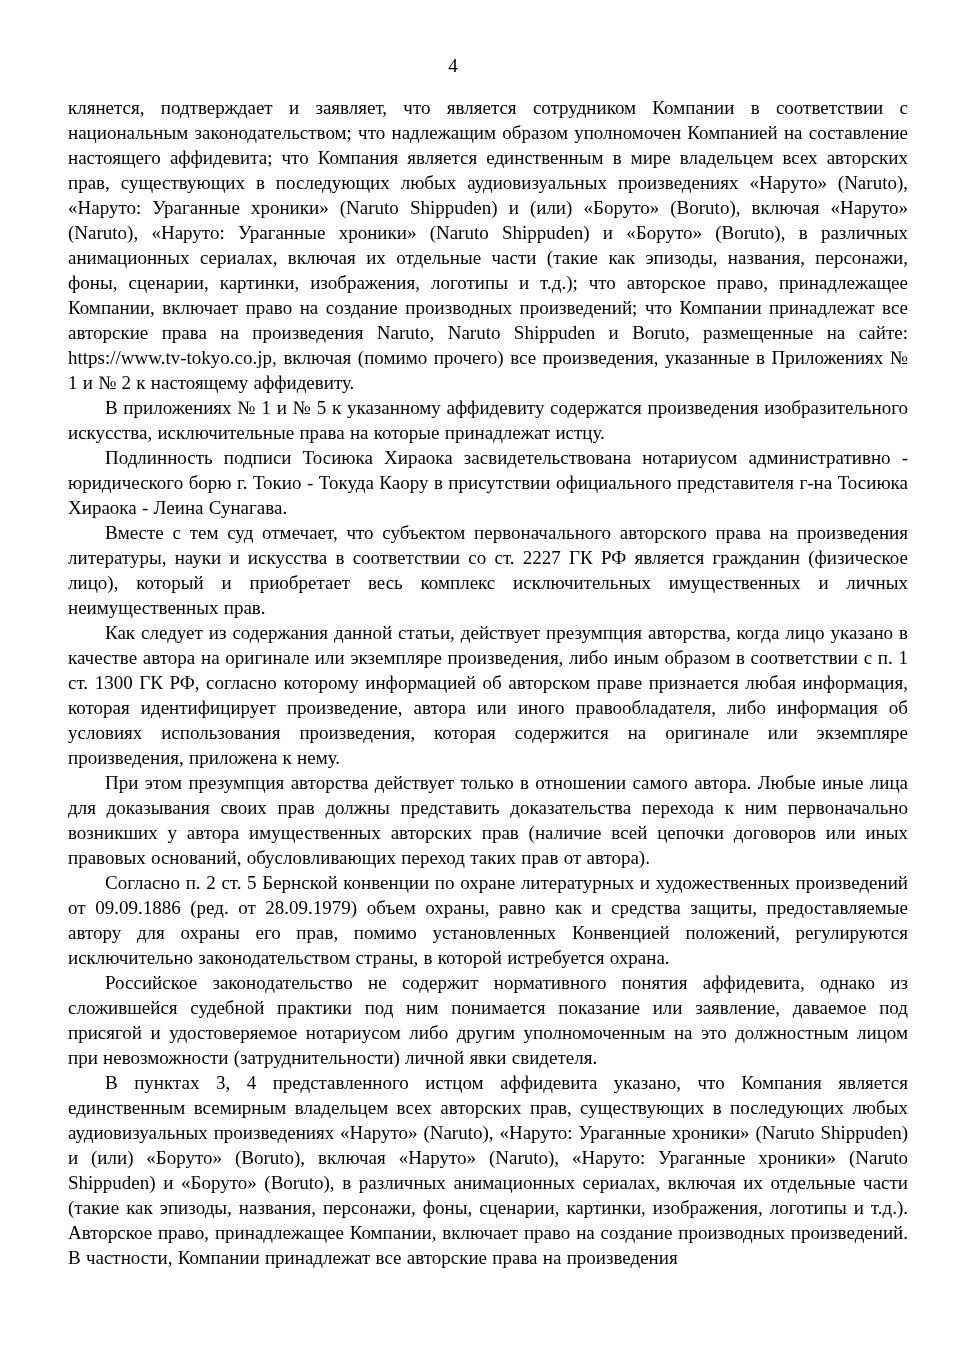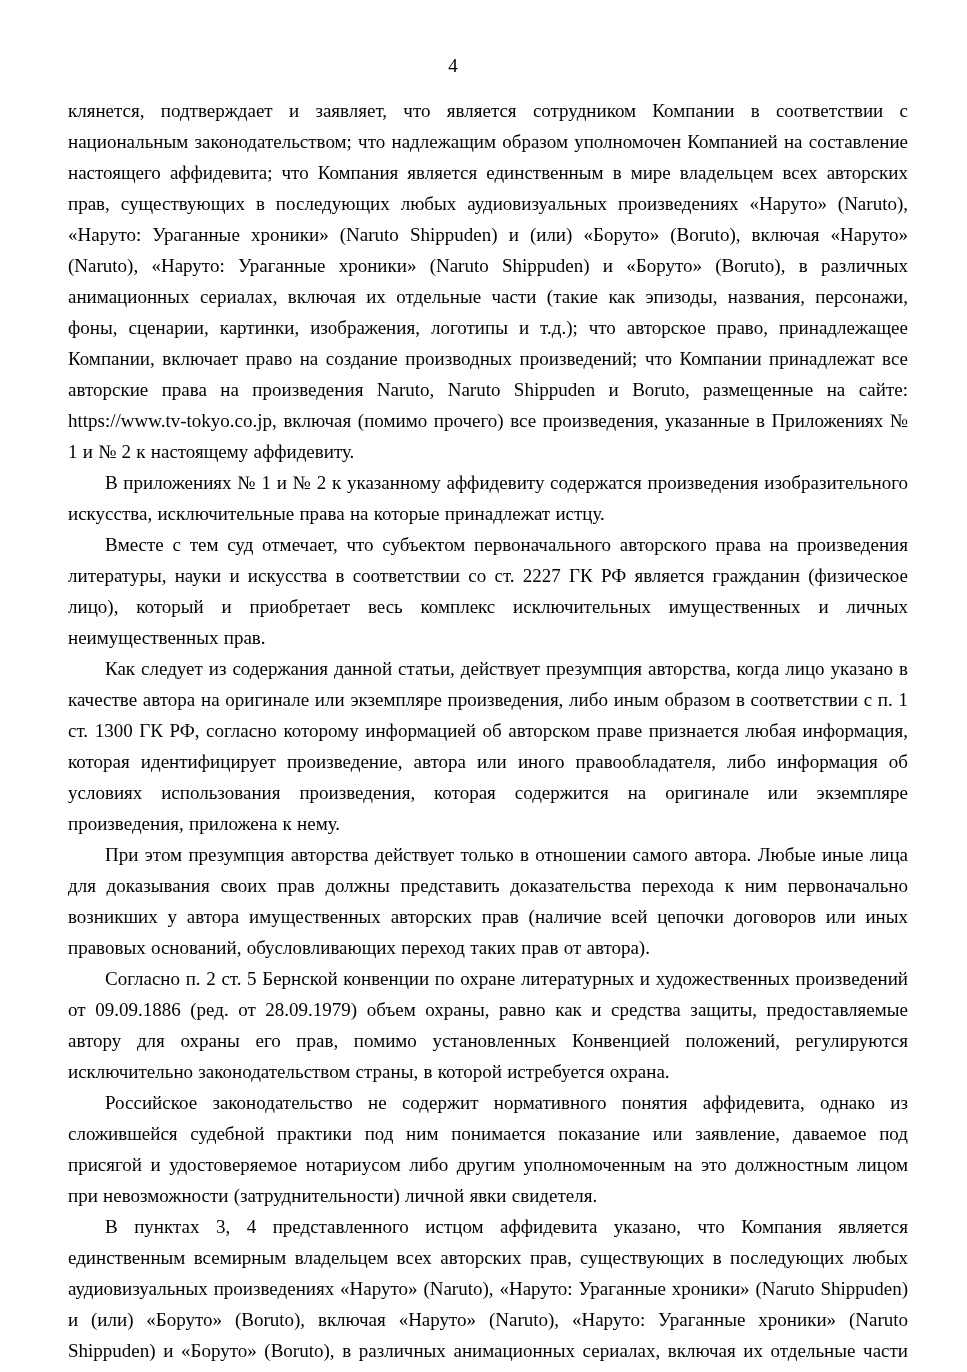--- a/index.html
+++ b/index.html
@@ -28,39 +28,40 @@
   .content {
     position: absolute;
     top: 95px;
     left: 68px;
     width: 840px;
   }
   .para {
     margin: 0;
     padding: 0;
     font-size: 19px;
-    line-height: 31px;
+    line-height: 25px;
     text-align: justify;
     text-indent: 37px;
     word-spacing: 0.5px;
   }
   .para.first {
     text-indent: 0;
   }
 </style>
 </head>
 <body>
 
 <div class="page">
 
   <div class="page-number">4</div>
 
   <div class="content">
     <p class="para first">клянется, подтверждает и заявляет, что является сотрудником Компании в соответствии с национальным законодательством; что надлежащим образом уполномочен Компанией на составление настоящего аффидевита; что Компания является единственным в мире владельцем всех авторских прав, существующих в последующих любых аудиовизуальных произведениях «Наруто» (Naruto), «Наруто: Ураганные хроники» (Naruto Shippuden) и (или) «Боруто» (Boruto), включая «Наруто» (Naruto), «Наруто: Ураганные хроники» (Naruto Shippuden) и «Боруто» (Boruto), в различных анимационных сериалах, включая их отдельные части (такие как эпизоды, названия, персонажи, фоны, сценарии, картинки, изображения, логотипы и т.д.); что авторское право, принадлежащее Компании, включает право на создание производных произведений; что Компании принадлежат все авторские права на произведения Naruto, Naruto Shippuden и Boruto, размещенные на сайте: https://www.tv-tokyo.co.jp, включая (помимо прочего) все произведения, указанные в Приложениях № 1 и № 2 к настоящему аффидевиту.</p>
-    <p class="para">В приложениях № 1 и № 2 к указанному аффидевиту содержатся произведения изобразительного искусства, исключительные права на которые принадлежат истцу.</p>
+    <p class="para">В приложениях № 1 и № 5 к указанному аффидевиту содержатся произведения изобразительного искусства, исключительные права на которые принадлежат истцу.</p>
+    <p class="para">Подлинность подписи Тосиюка Хираока засвидетельствована нотариусом административно - юридического борю г. Токио - Токуда Каору в присутствии официального представителя г-на Тосиюка Хираока - Леина Сунагава.</p>
     <p class="para">Вместе с тем суд отмечает, что субъектом первоначального авторского права на произведения литературы, науки и искусства в соответствии со ст. 2227 ГК РФ является гражданин (физическое лицо), который и приобретает весь комплекс исключительных имущественных и личных неимущественных прав.</p>
     <p class="para">Как следует из содержания данной статьи, действует презумпция авторства, когда лицо указано в качестве автора на оригинале или экземпляре произведения, либо иным образом в соответствии с п. 1 ст. 1300 ГК РФ, согласно которому информацией об авторском праве признается любая информация, которая идентифицирует произведение, автора или иного правообладателя, либо информация об условиях использования произведения, которая содержится на оригинале или экземпляре произведения, приложена к нему.</p>
     <p class="para">При этом презумпция авторства действует только в отношении самого автора. Любые иные лица для доказывания своих прав должны представить доказательства перехода к ним первоначально возникших у автора имущественных авторских прав (наличие всей цепочки договоров или иных правовых оснований, обусловливающих переход таких прав от автора).</p>
     <p class="para">Согласно п. 2 ст. 5 Бернской конвенции по охране литературных и художественных произведений от 09.09.1886 (ред. от 28.09.1979) объем охраны, равно как и средства защиты, предоставляемые автору для охраны его прав, помимо установленных Конвенцией положений, регулируются исключительно законодательством страны, в которой истребуется охрана.</p>
     <p class="para">Российское законодательство не содержит нормативного понятия аффидевита, однако из сложившейся судебной практики под ним понимается показание или заявление, даваемое под присягой и удостоверяемое нотариусом либо другим уполномоченным на это должностным лицом при невозможности (затруднительности) личной явки свидетеля.</p>
     <p class="para">В пунктах 3, 4 представленного истцом аффидевита указано, что Компания является единственным всемирным владельцем всех авторских прав, существующих в последующих любых аудиовизуальных произведениях «Наруто» (Naruto), «Наруто: Ураганные хроники» (Naruto Shippuden) и (или) «Боруто» (Boruto), включая «Наруто» (Naruto), «Наруто: Ураганные хроники» (Naruto Shippuden) и «Боруто» (Boruto), в различных анимационных сериалах, включая их отдельные части (такие как эпизоды, названия, персонажи, фоны, сценарии, картинки, изображения, логотипы и т.д.). Авторское право, принадлежащее Компании, включает право на создание производных произведений. В частности, Компании принадлежат все авторские права на произведения</p>
   </div>
 
 </div>
 

